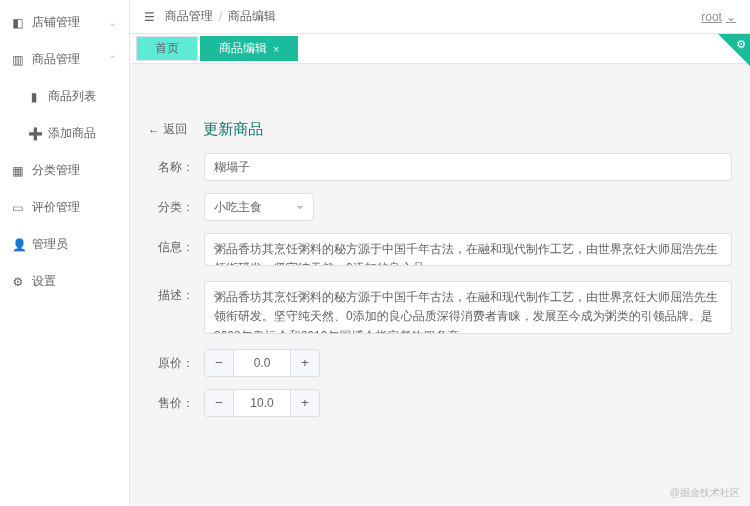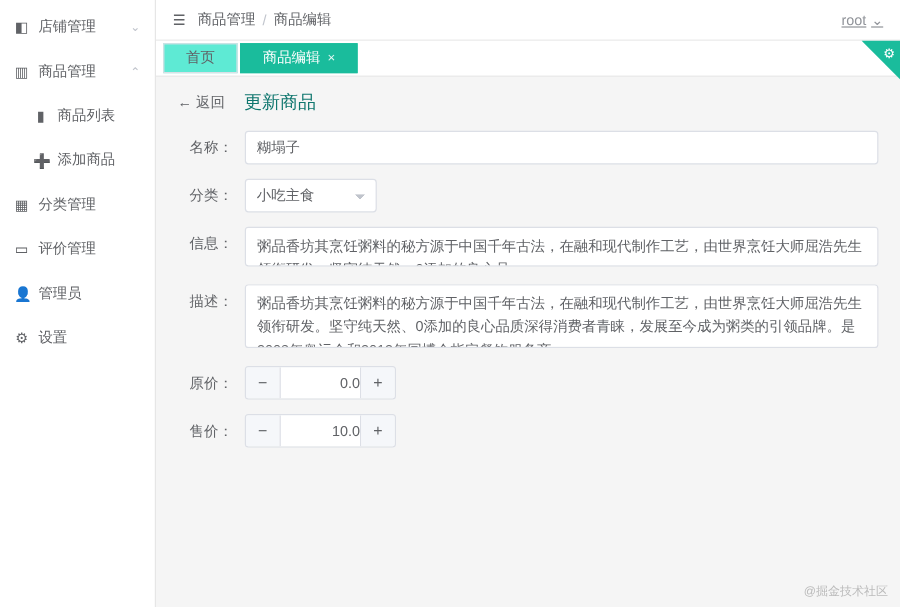--- a/index.html
+++ b/index.html
@@ -15,32 +15,32 @@
 .topbar .crumb { color: #606266; }
 .topbar .crumbsep { margin: 0 6px; color: #c0c4cc; }
 .topbar .user { margin-left: auto; color: #909399; display: flex; align-items: center; gap: 4px; text-decoration: underline; }
 .tabs { display: flex; align-items: center; height: 30px; padding: 0 6px; background: #fff; border-bottom: 1px solid #e6e6e6; position: relative; }
 .tab { border: 1px solid #dcdfe6; padding: 3px 18px; font-size: 12px; margin-right: 2px; cursor: pointer; background: #5eead4; }
 .tab.active { background: #1abc9c; color: #fff; border-color: #1abc9c; display: flex; align-items: center; gap: 6px; }
 .tab.active .x { font-size: 11px; opacity: .9; }
 .corner { position: absolute; right: 0; top: 0; width: 0; height: 0; border-style: solid; border-width: 0 32px 32px 0; border-color: transparent #1abc9c transparent transparent; }
 .corner::after { content: "⚙"; position: absolute; right: -28px; top: 4px; color: #fff; font-size: 11px; }
 .content { padding: 12px 18px; overflow-y: auto; flex: 1; }
-.page-head { display: flex; align-items: center; gap: 16px; margin-bottom: 14px; }
+.page-head { display: flex; align-items: center; gap: 16px; margin-bottom: 14px; margin-top: 44px; }
 .back { color: #606266; cursor: pointer; }
 .page-title { font-size: 15px; color: #0f766e; font-weight: 500; }
 .form-row { display: flex; align-items: flex-start; margin-bottom: 12px; }
 .form-label { width: 46px; text-align: right; padding-top: 6px; color: #606266; }
 .form-ctrl { margin-left: 10px; flex: 1; }
 .input, .textarea, .select { width: 100%; border: 1px solid #dcdfe6; border-radius: 3px; padding: 6px 9px; font-size: 12px; color: #606266; background: #fff; font-family: inherit; }
 .textarea { resize: none; line-height: 1.6; }
 .select { width: 110px; appearance: none; background-image: linear-gradient(45deg, transparent 50%, #c0c4cc 50%), linear-gradient(135deg, #c0c4cc 50%, transparent 50%); background-position: calc(100% - 13px) 12px, calc(100% - 9px) 12px; background-size: 4px 4px, 4px 4px; background-repeat: no-repeat; }
 .stepper { display: inline-flex; border: 1px solid #dcdfe6; border-radius: 3px; overflow: hidden; }
 .stepper button { width: 28px; height: 26px; background: #f5f7fa; border: none; color: #606266; cursor: pointer; }
-.stepper input { width: 68px; border: none; border-left: 1px solid #dcdfe6; border-right: 1px solid #dcdfe6; text-align: right; font-size: 12px; color: #606266; }
+.stepper input { width: 58px; border: none; border-left: 1px solid #dcdfe6; border-right: 1px solid #dcdfe6; text-align: center; font-size: 12px; color: #606266; }
 .thumbs { display: flex; gap: 10px; }
 .thumb { width: 90px; height: 90px; border: 1px solid #dcdfe6; border-radius: 4px; position: relative; overflow: hidden; }
 .thumb.uploaded { border: none; }
 .thumb .check { position: absolute; right: 0; top: 0; width: 0; height: 0; border-style: solid; border-width: 0 22px 22px 0; border-color: transparent #1abc9c transparent transparent; }
 .thumb .check::after { content: "✓"; position: absolute; right: -18px; top: 0; color: #fff; font-size: 10px; }
 .thumb.up { border: 1px dashed #c0c4cc; display: flex; align-items: center; justify-content: center; color: #606266; font-size: 12px; cursor: pointer; }
 .food { width: 100%; height: 100%; background: radial-gradient(circle at 55% 50%, #e8c87a 0%, #d4a94b 40%, #b08030 42%, transparent 43%), radial-gradient(circle at 30% 70%, #fff 0%, #fff 7%, transparent 8%), linear-gradient(135deg, #4a5d6b 0%, #6b7d8a 100%); }
 .watermark { position: absolute; right: 10px; bottom: 6px; font-size: 10px; color: #bbb; }
 .icon { display: inline-block; width: 12px; text-align: center; }
 </style>

